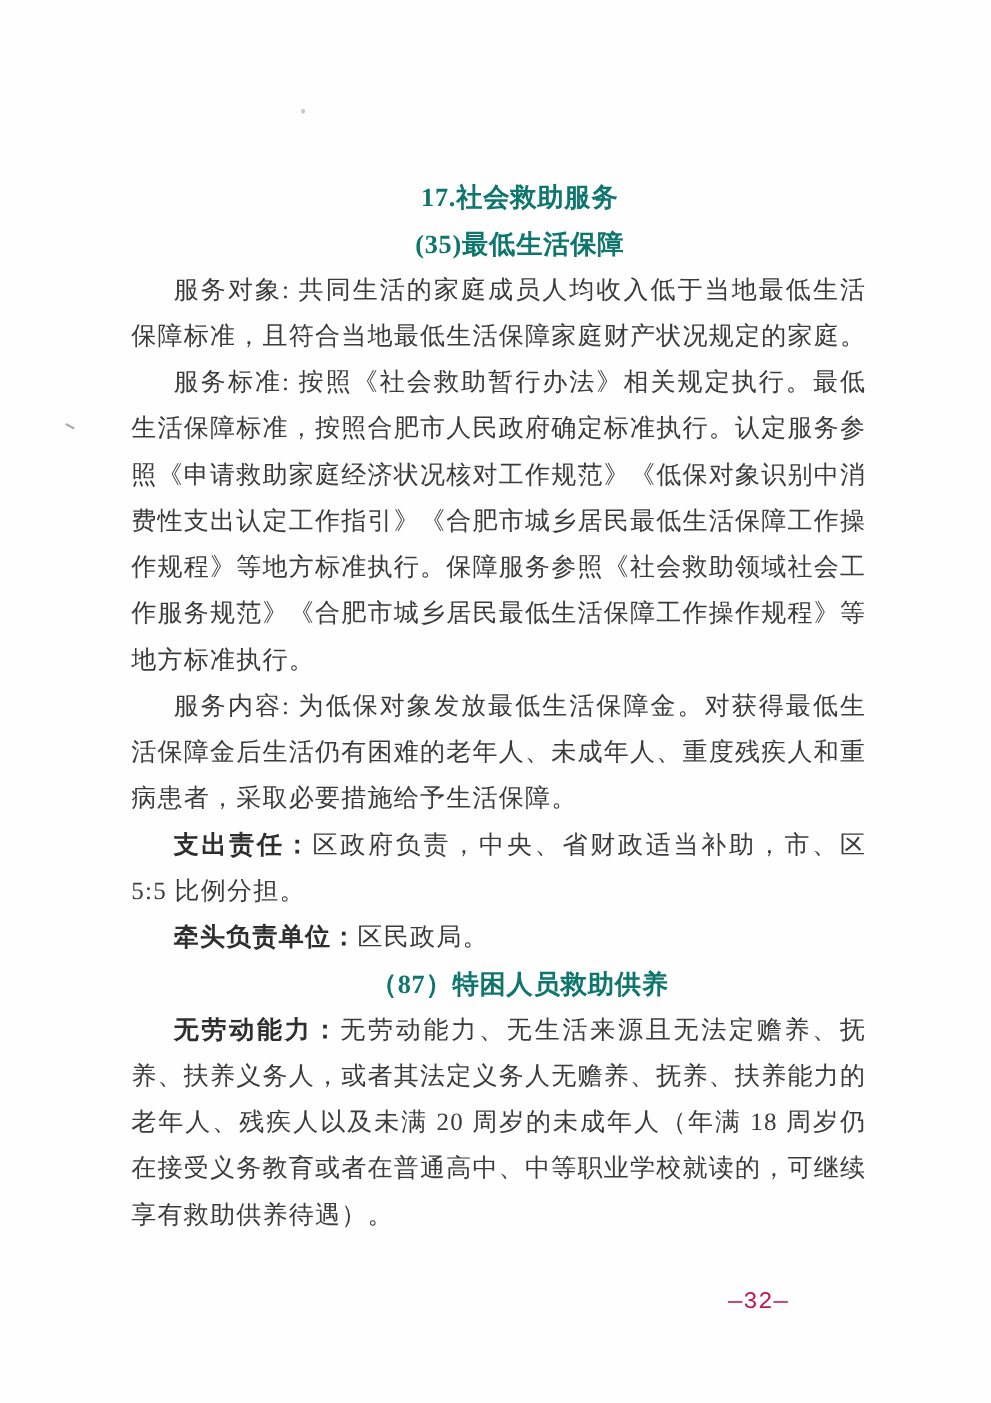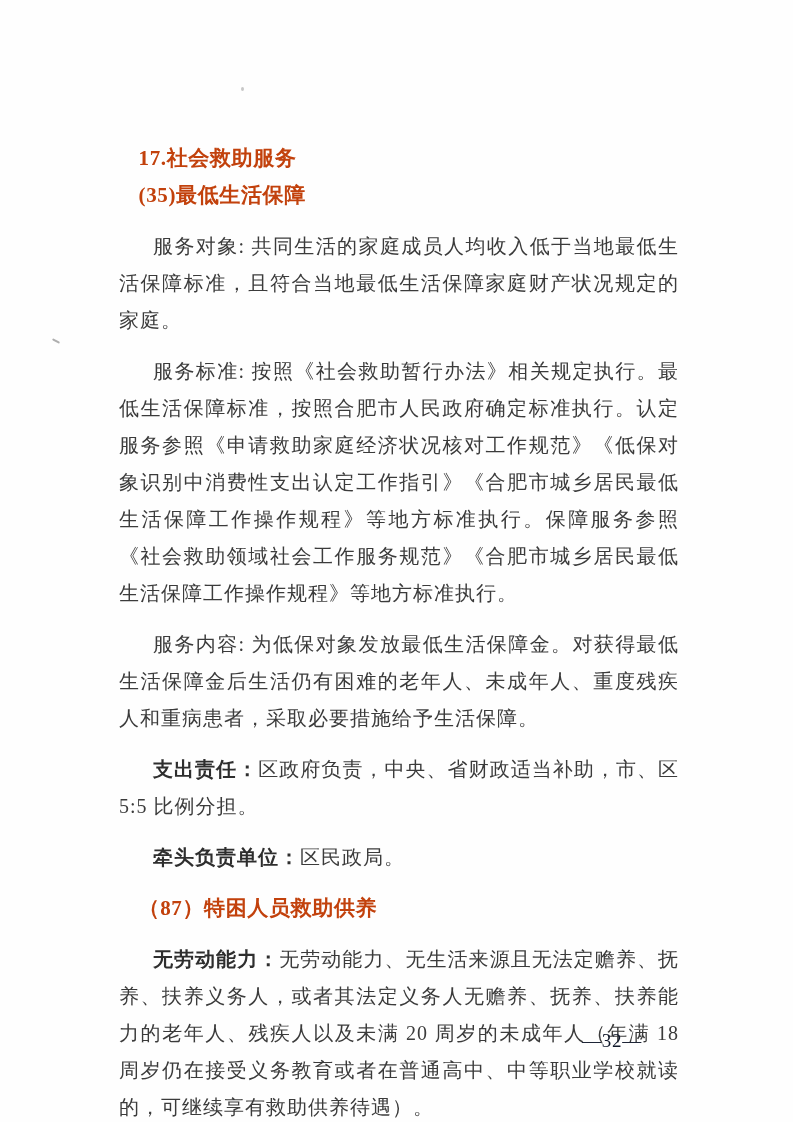--- a/index.html
+++ b/index.html
@@ -24,39 +24,40 @@
     font-size: 20px;
     line-height: 37px;
     letter-spacing: 0.05em;
     text-align: justify;
     text-justify: inter-ideograph;
   }
   .content h1, .content h2 {
     margin: 0;
     font-size: 21px;
     font-weight: bold;
-    color: #c2410c;
+    color: #0f766e;
     line-height: 37px;
     text-indent: 1.6em;
-    text-align: left;
+    text-align: center;
     letter-spacing: 0.03em;
   }
   .content p {
-    margin: 14px;
+    margin: 0;
     text-indent: 1.7em;
   }
   .lead { color: #3b3b3b; }
   .lead.bold { font-weight: bold; color: #2e2e2e; }
   .page-number {
     position: absolute;
     top: 1030px;
-    right: 151px;
+    right: 162px;
     font-size: 19px;
     letter-spacing: 0.04em;
-    color: #0f172a;
+    color: #be185d;
+    font-family: Liberation Mono, monospace;
   }
   
   .speck-a {
     position: absolute;
     left: 241px;
     top: 87px;
     width: 3px;
     height: 4px;
     background: #b9b9b9;
     border-radius: 50%;

